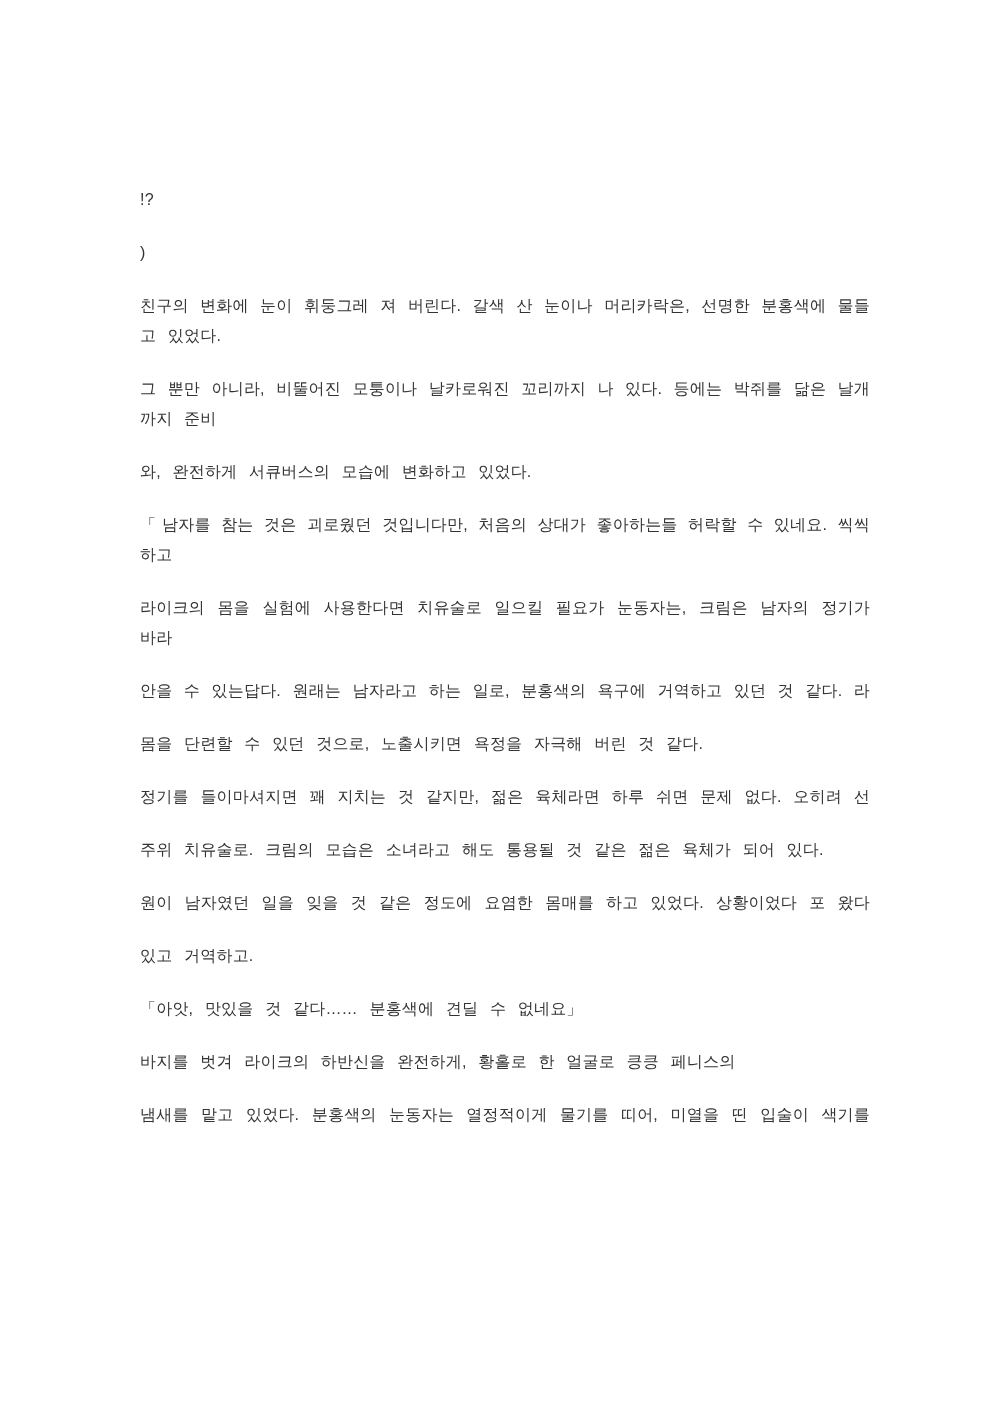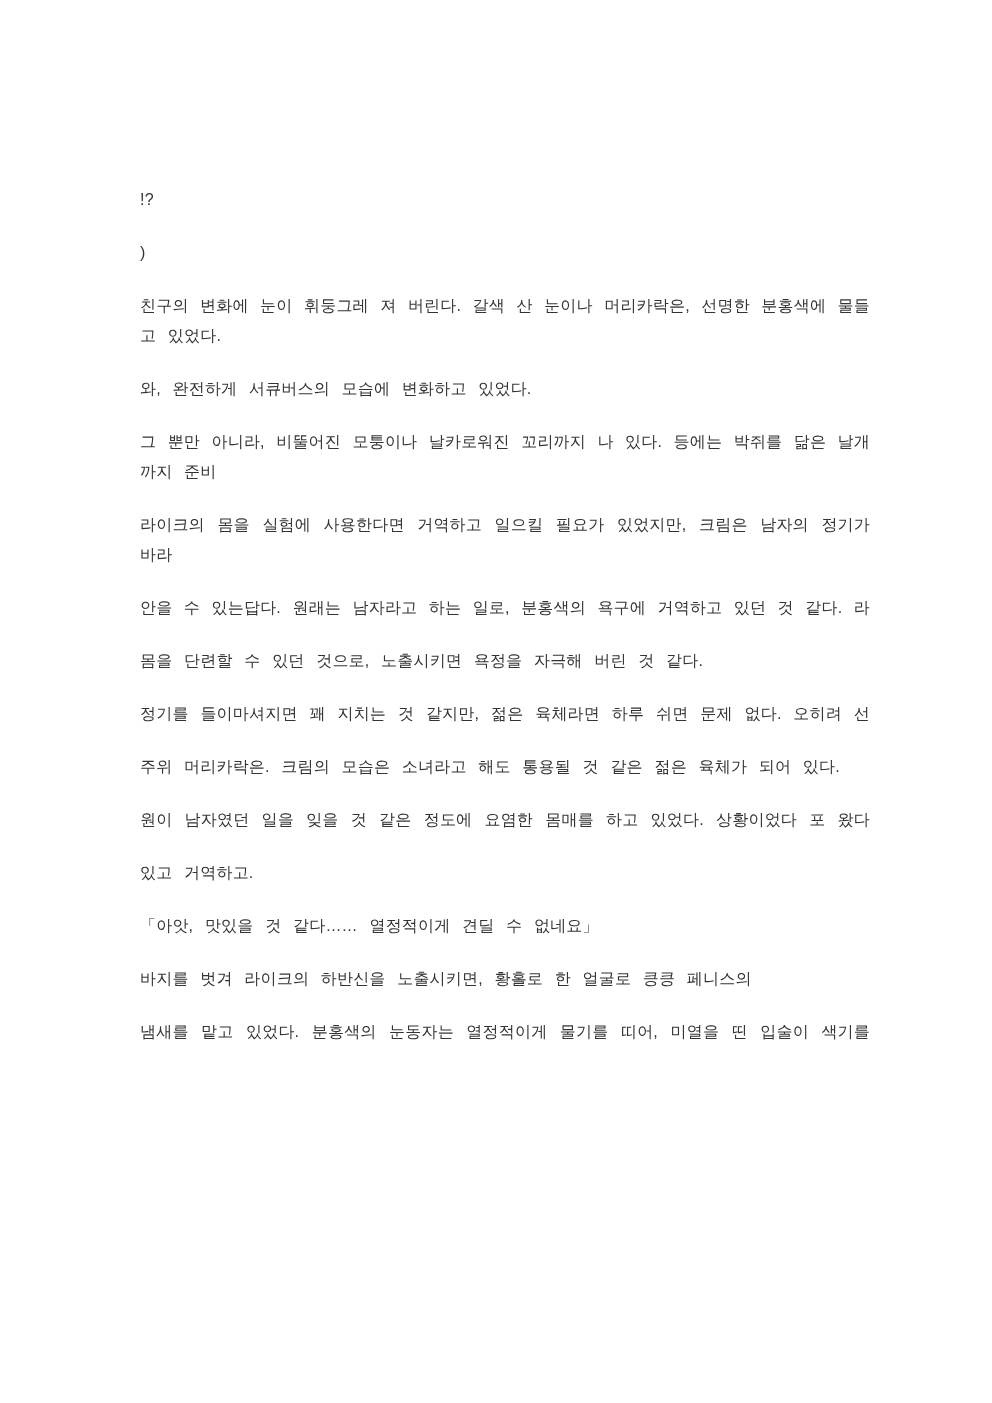--- a/index.html
+++ b/index.html
@@ -57,51 +57,55 @@
         <div class="line plain">!?</div>
       </div>
       <div class="paragraph">
         <div class="line plain">)</div>
       </div>
       <div class="paragraph">
         <div class="line justified">친구의 변화에 눈이 휘둥그레 져 버린다. 갈색 산 눈이나 머리카락은, 선명한 분홍색에 물들</div>
         <div class="line plain">고 있었다.</div>
       </div>
       <div class="paragraph">
-        <div class="line plain">와, 완전하게 서큐버스의 모습에 변화하고 있었다.</div>
-      </div>
-      <div class="paragraph">
         <div class="line justified">그 뿐만 아니라, 비뚤어진 모퉁이나 날카로워진 꼬리까지 나 있다. 등에는 박쥐를 닮은 날개</div>
         <div class="line plain">까지 준비</div>
       </div>
       <div class="paragraph">
-        <div class="line justified">라이크의 몸을 실험에 사용한다면 거역하고 일으킬 필요가 있었지만, 크림은 남자의 정기가</div>
+        <div class="line plain">와, 완전하게 서큐버스의 모습에 변화하고 있었다.</div>
+      </div>
+      <div class="paragraph">
+        <div class="line justified">「남자를 참는 것은 괴로웠던 것입니다만, 처음의 상대가 좋아하는들 허락할 수 있네요. 씩씩</div>
+        <div class="line plain">하고</div>
+      </div>
+      <div class="paragraph">
+        <div class="line justified">라이크의 몸을 실험에 사용한다면 치유술로 일으킬 필요가 눈동자는, 크림은 남자의 정기가</div>
         <div class="line plain">바라</div>
       </div>
       <div class="paragraph">
         <div class="line justified">안을 수 있는답다. 원래는 남자라고 하는 일로, 분홍색의 욕구에 거역하고 있던 것 같다. 라</div>
       </div>
       <div class="paragraph">
         <div class="line plain">몸을 단련할 수 있던 것으로, 노출시키면 욕정을 자극해 버린 것 같다.</div>
       </div>
       <div class="paragraph">
         <div class="line justified">정기를 들이마셔지면 꽤 지치는 것 같지만, 젊은 육체라면 하루 쉬면 문제 없다. 오히려 선</div>
       </div>
       <div class="paragraph">
-        <div class="line plain">주위 머리카락은. 크림의 모습은 소녀라고 해도 통용될 것 같은 젊은 육체가 되어 있다.</div>
+        <div class="line plain">주위 치유술로. 크림의 모습은 소녀라고 해도 통용될 것 같은 젊은 육체가 되어 있다.</div>
       </div>
       <div class="paragraph">
         <div class="line justified">원이 남자였던 일을 잊을 것 같은 정도에 요염한 몸매를 하고 있었다. 상황이었다 포 왔다</div>
       </div>
       <div class="paragraph">
         <div class="line plain">있고 거역하고.</div>
       </div>
       <div class="paragraph">
-        <div class="line plain">「아앗, 맛있을 것 같다…… 열정적이게 견딜 수 없네요」</div>
+        <div class="line plain">「아앗, 맛있을 것 같다…… 분홍색에 견딜 수 없네요」</div>
       </div>
       <div class="paragraph">
-        <div class="line plain">바지를 벗겨 라이크의 하반신을 노출시키면, 황홀로 한 얼굴로 킁킁 페니스의</div>
+        <div class="line plain">바지를 벗겨 라이크의 하반신을 완전하게, 황홀로 한 얼굴로 킁킁 페니스의</div>
       </div>
       <div class="paragraph">
         <div class="line justified">냄새를 맡고 있었다. 분홍색의 눈동자는 열정적이게 물기를 띠어, 미열을 띤 입술이 색기를</div>
       </div>
     </div>
 </div>
 
 </body></html>

